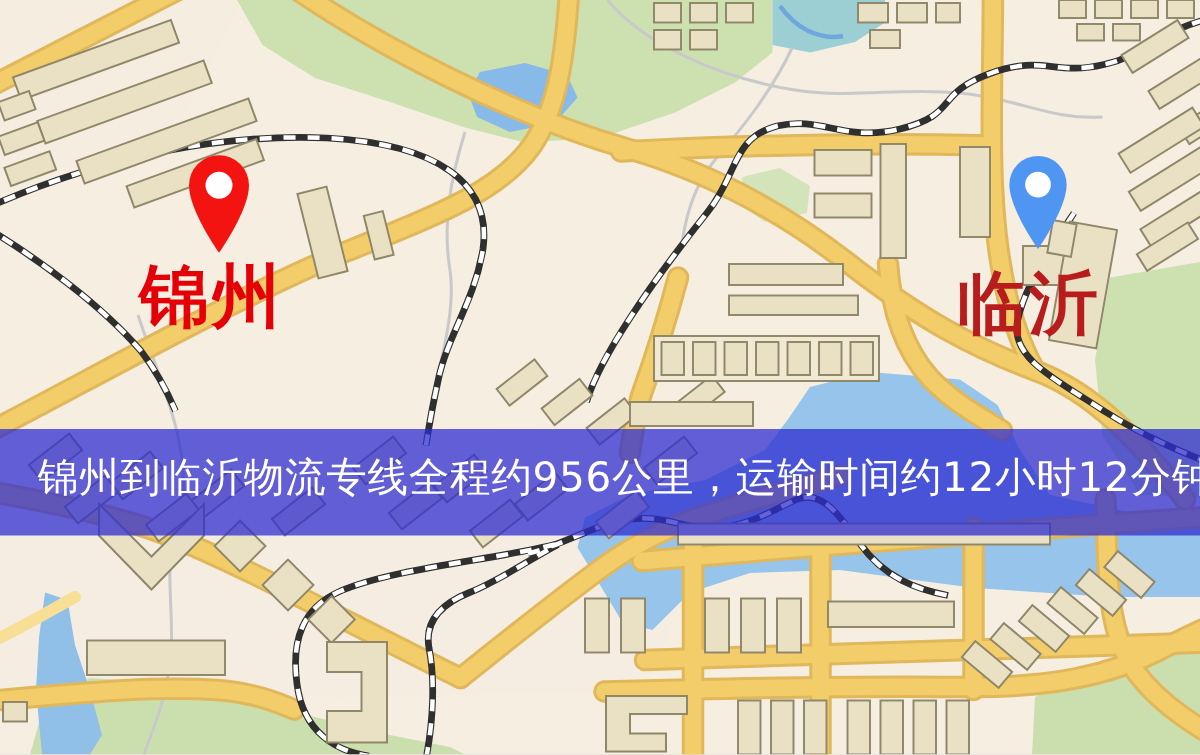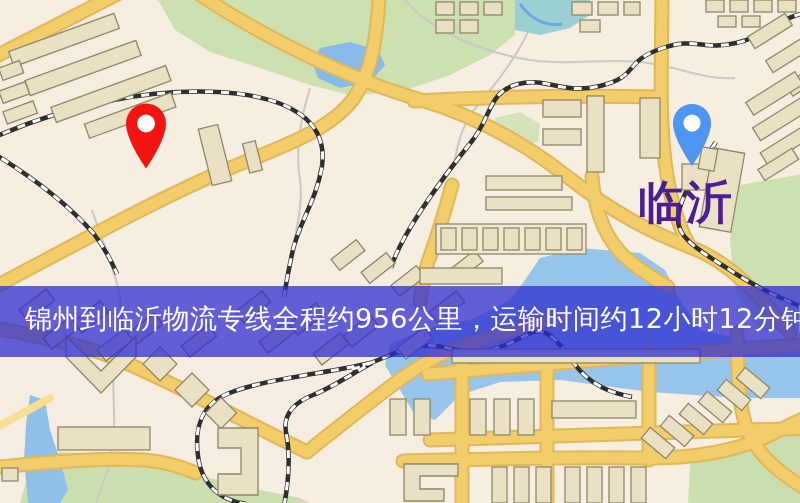--- a/index.html
+++ b/index.html
@@ -11,21 +11,21 @@
   .map-svg{position:absolute;left:0;top:0;width:800px;height:503px;display:block;}
   .pin{position:absolute;}
   .pin-origin{left:120px;top:102px;width:52px;height:67px;}
   .pin-dest{left:667px;top:103px;width:50px;height:63px;}
   .city-label{
     position:absolute;font-weight:bold;line-height:1;
     letter-spacing:2px;white-space:nowrap;
     font-family:"DejaVu Sans","Liberation Sans",sans-serif;
   }
   .label-origin{left:93px;top:174px;font-size:46px;color:#e50008;}
-  .label-dest{left:638px;top:179px;font-size:46px;color:#4c1d95;}
+  .label-dest{left:638px;top:179px;font-size:46px;color:#b91c1c;}
   .banner{
     position:absolute;left:0;top:286px;width:800px;height:71px;
     background:rgba(47,45,210,0.75);
     display:flex;align-items:center;
   }
   .banner-text{
     color:#ffffff;font-size:27px;line-height:30px;
     padding-left:25px;padding-bottom:5px;letter-spacing:0.5px;
     white-space:nowrap;
   }
@@ -231,20 +231,21 @@
       <rect x="708" y="391" width="14" height="32" transform="rotate(-50 715 407)"></rect>
       <rect x="727" y="379" width="14" height="32" transform="rotate(-50 734 395)"></rect>
       <rect x="746" y="367" width="14" height="32" transform="rotate(-50 753 383)"></rect>
     </g>
   </svg>
 
   <svg class="pin pin-origin" viewBox="0 0 52 66" xmlns="http://www.w3.org/2000/svg">
     <path d="M26 66 C26 66 6 38 6 21 A20 20 0 1 1 46 21 C46 38 26 66 26 66 Z" fill="#f31411"></path>
     <circle cx="26" cy="21" r="9" fill="#ffffff"></circle>
   </svg>
+  <div class="city-label label-origin">锦州</div>
 
   <svg class="pin pin-dest" viewBox="0 0 52 66" xmlns="http://www.w3.org/2000/svg">
     <path d="M26 66 C26 66 6 38 6 21 A20 20 0 1 1 46 21 C46 38 26 66 26 66 Z" fill="#4f95f2"></path>
     <circle cx="26" cy="21" r="9" fill="#ffffff"></circle>
   </svg>
   <div class="city-label label-dest">临沂</div>
 
   <div class="banner">
     <div class="banner-text">锦州到临沂物流专线全程约956公里，运输时间约12小时12分钟.</div>
   </div>

